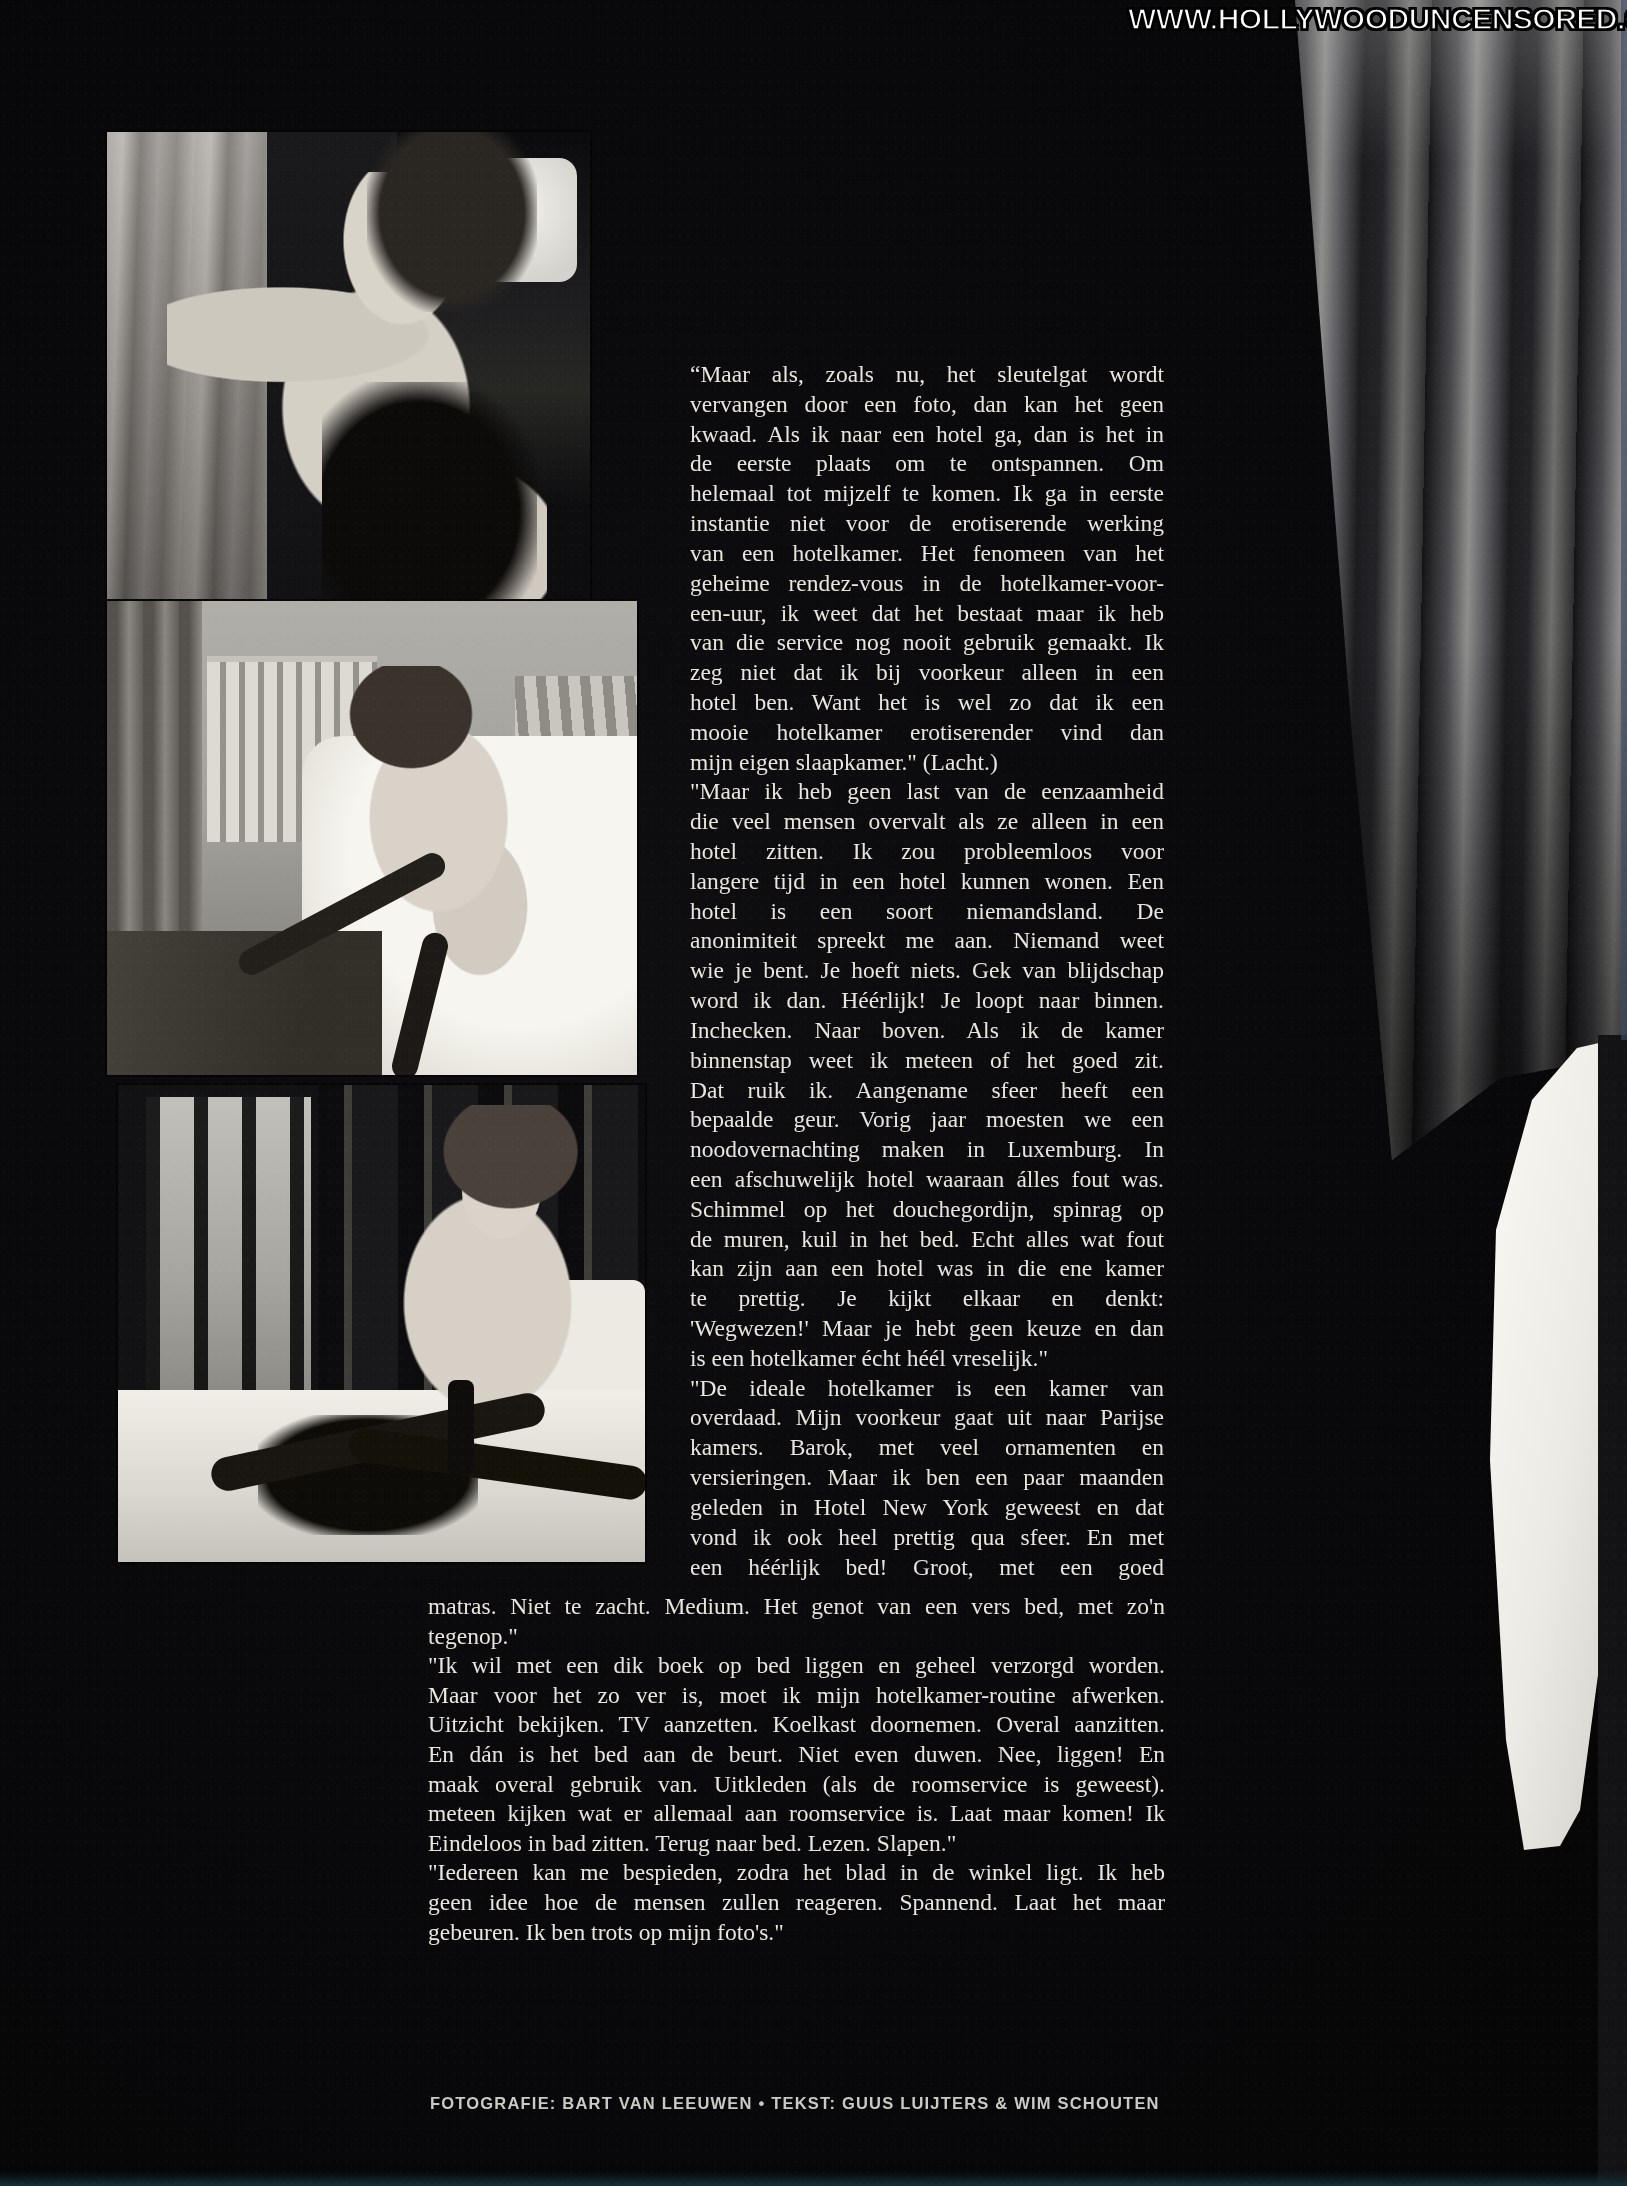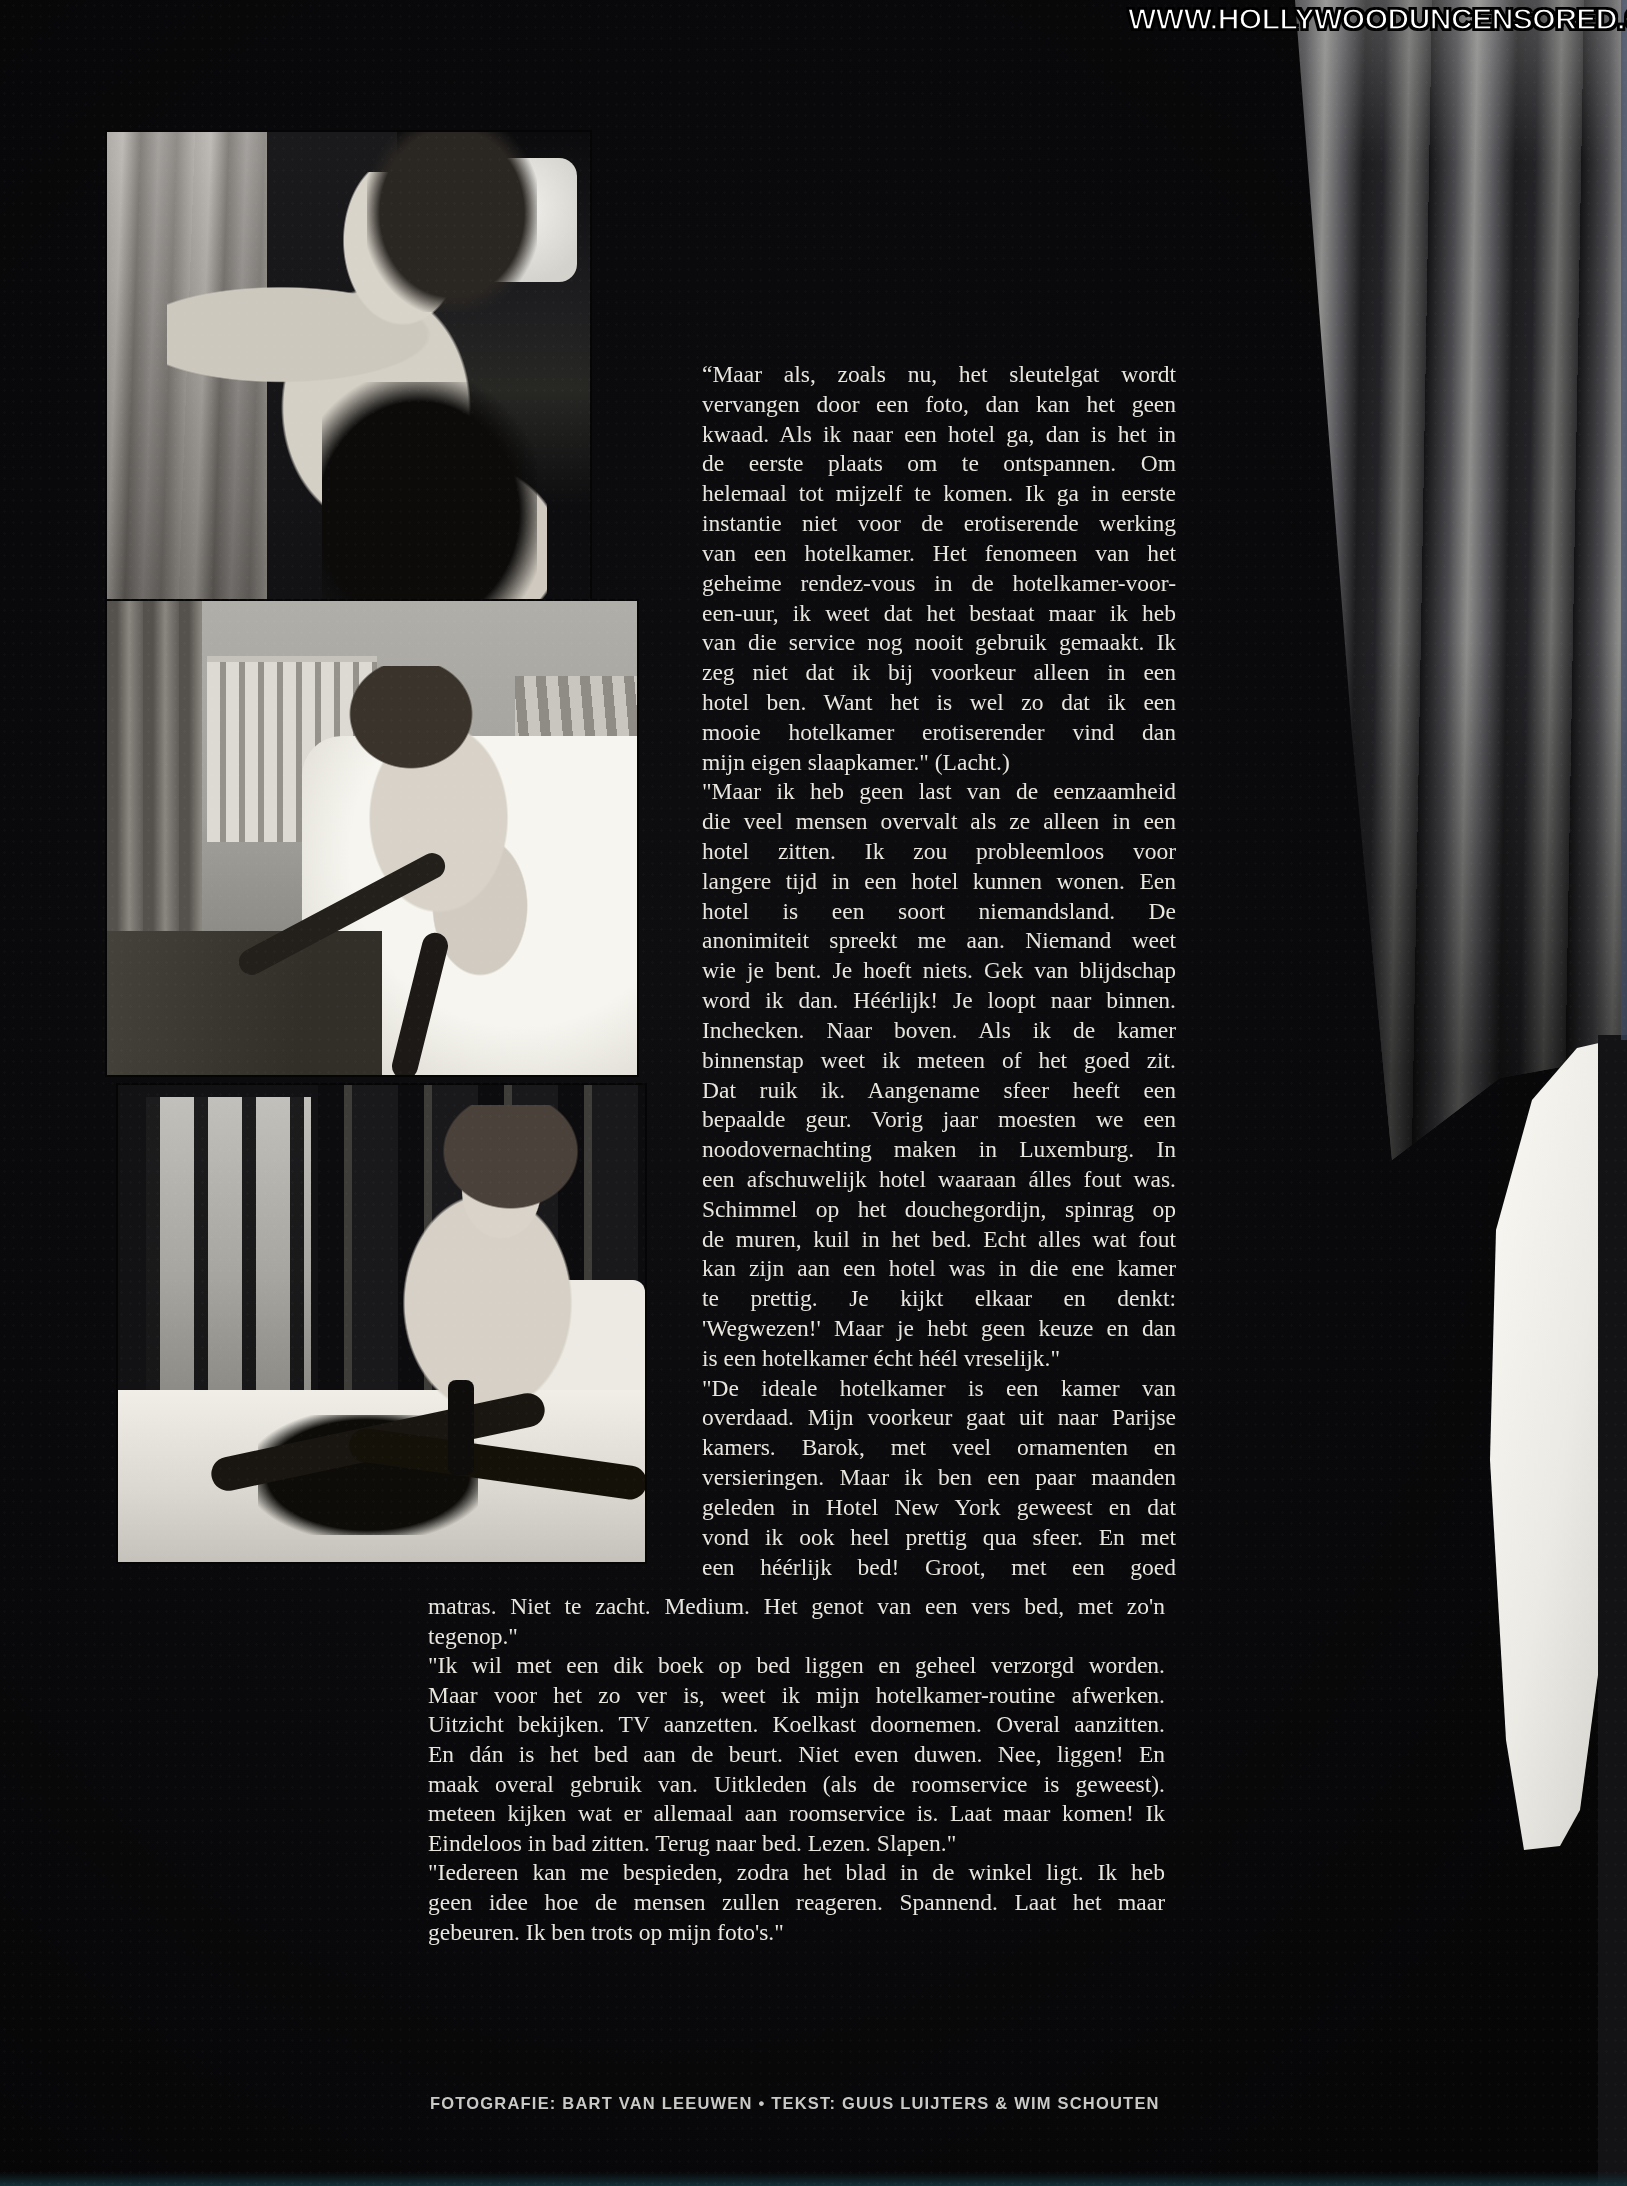--- a/index.html
+++ b/index.html
@@ -72,21 +72,21 @@
   .p3-figure{left:250px;top:20px;width:230px;height:330px;background:
     radial-gradient(ellipse 68px 58px at 62% 14%,#4a423a 0 97%,rgba(0,0,0,0) 100%),
     radial-gradient(ellipse 40px 48px at 58% 26%,#d9d3c9 0 97%,rgba(0,0,0,0) 100%),
     radial-gradient(ellipse 85px 110px at 52% 60%,#d6d0c6 0 97%,rgba(0,0,0,0) 100%);}
   .p3-skirt{left:140px;top:330px;width:220px;height:120px;background:radial-gradient(ellipse at 50% 50%,#0e0c09 0 65%,rgba(0,0,0,0) 80%);}
   .p3-leg1{left:90px;top:340px;width:340px;height:34px;background:#191611;transform:rotate(-12deg);border-radius:17px;}
   .p3-leg2{left:230px;top:362px;width:300px;height:34px;background:#141109;transform:rotate(8deg);border-radius:17px;}
   .p3-bottle{left:330px;top:295px;width:26px;height:95px;background:#0e0d0b;border-radius:8px;}
   
   .textcol{position:absolute;z-index:6;color:#e9e6df;}
-  .narrow{left:690px;top:360px;width:474px;font-size:23.5px;margin-left:12px;}
+  .narrow{left:690px;top:360px;width:474px;font-size:23.5px;}
   .wide{left:428px;top:1592px;width:737px;font-size:23.5px;}
   .tl{height:29.82px;line-height:29.82px;overflow:hidden;text-align:justify;text-align-last:justify;white-space:normal;}
   .wide .tl{height:29.6px;line-height:29.6px;}
   .tl.tl-last{text-align-last:left;}
   
   .credit{position:absolute;left:430px;top:2094px;z-index:6;white-space:nowrap;
     font-family:"Liberation Sans",sans-serif;font-weight:700;font-size:16.5px;
     letter-spacing:1.2px;color:#c9c9c6;text-align:center;}
 </style>
 </head>
@@ -174,21 +174,21 @@
       <div class="tl">kamers. Barok, met veel ornamenten en</div>
       <div class="tl">versieringen. Maar ik ben een paar maanden</div>
       <div class="tl">geleden in Hotel New York geweest en dat</div>
       <div class="tl">vond ik ook heel prettig qua sfeer. En met</div>
       <div class="tl">een héérlijk bed! Groot, met een goed</div>
     </div>
   <div class="textcol wide">
       <div class="tl">matras. Niet te zacht. Medium. Het genot van een vers bed, met zo'n</div>
       <div class="tl tl-last">tegenop."</div>
       <div class="tl">"Ik wil met een dik boek op bed liggen en geheel verzorgd worden.</div>
-      <div class="tl">Maar voor het zo ver is, weet ik mijn hotelkamer-routine afwerken.</div>
+      <div class="tl">Maar voor het zo ver is, moet ik mijn hotelkamer-routine afwerken.</div>
       <div class="tl">Uitzicht bekijken. TV aanzetten. Koelkast doornemen. Overal aanzitten.</div>
       <div class="tl">En dán is het bed aan de beurt. Niet even duwen. Nee, liggen! En</div>
       <div class="tl">maak overal gebruik van. Uitkleden (als de roomservice is geweest).</div>
       <div class="tl">meteen kijken wat er allemaal aan roomservice is. Laat maar komen! Ik</div>
       <div class="tl tl-last">Eindeloos in bad zitten. Terug naar bed. Lezen. Slapen."</div>
       <div class="tl">"Iedereen kan me bespieden, zodra het blad in de winkel ligt. Ik heb</div>
       <div class="tl">geen idee hoe de mensen zullen reageren. Spannend. Laat het maar</div>
       <div class="tl tl-last">gebeuren. Ik ben trots op mijn foto's."</div>
     </div>
 

